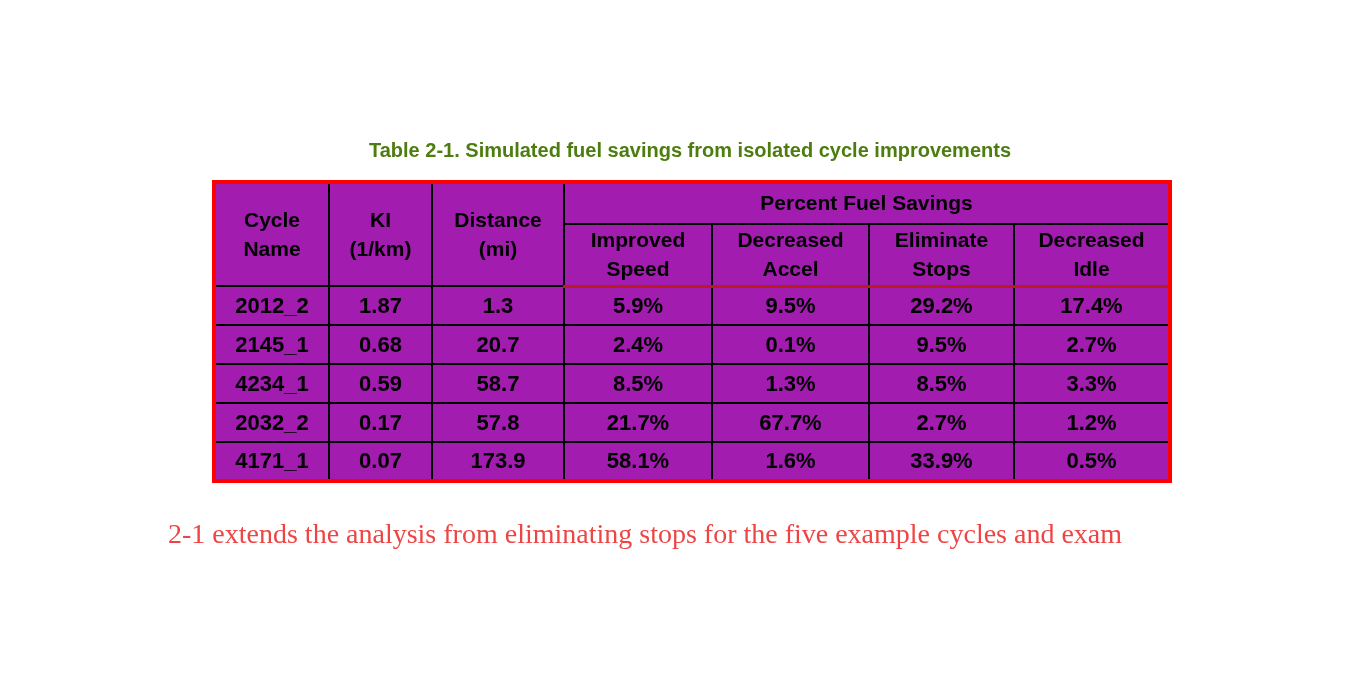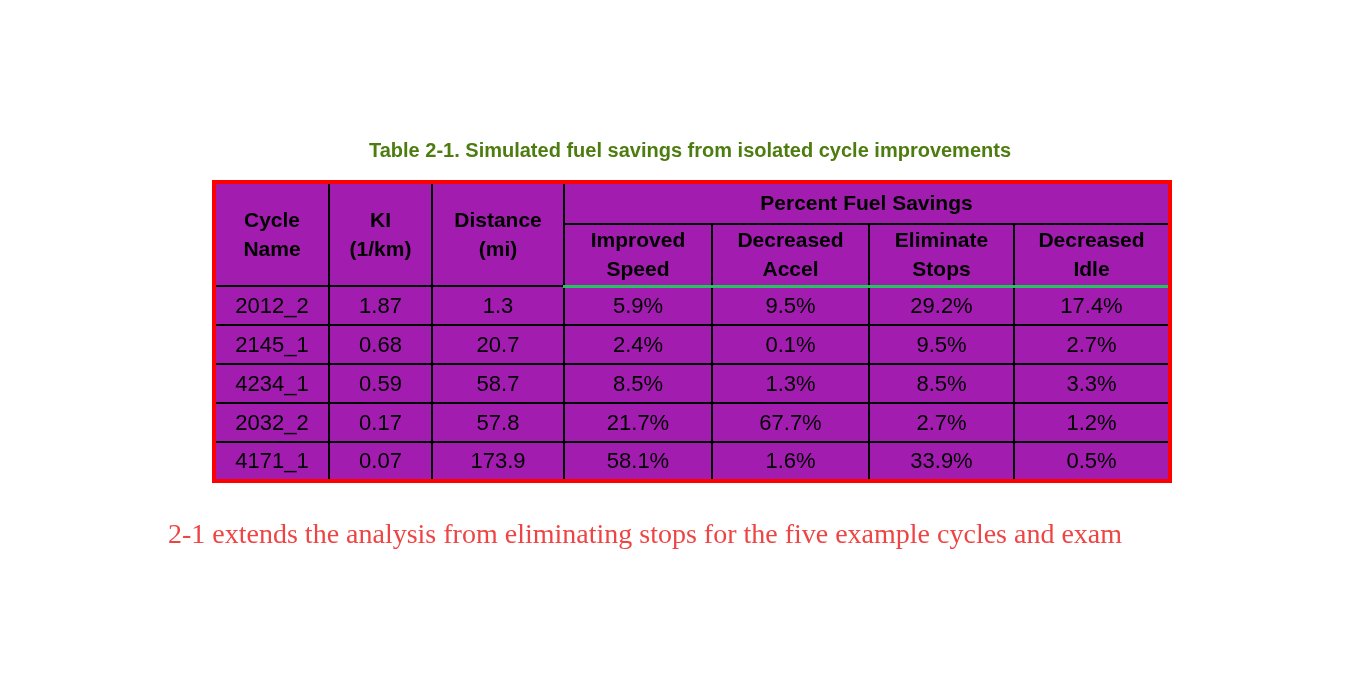--- a/index.html
+++ b/index.html
@@ -36,27 +36,27 @@
     font-family: "Liberation Sans", sans-serif;
     padding: 0 2px;
   }
   table.fuel-table th {
     font-weight: bold;
     font-size: 21px;
     white-space: pre-line;
     line-height: 1.35;
   }
   table.fuel-table td {
-    font-weight: normal;
+    font-weight: bold;
     font-size: 22px;
     margin-top: 6px;
   }
   tr.group-row { height: 42px; }
   tr.subhead-row { height: 62px; }
-  tr.subhead-row th, tr.subhead-row .spanhead { border-bottom: 3px solid #22c55e; text-align: center; }
+  tr.subhead-row th, tr.subhead-row .spanhead { border-bottom: 3px solid #b91c1c; text-align: center; }
   tr.data-row { height: 39px; }
   .body-text {
     position: absolute;
     left: 168px; top: 518px;
     width: 1180px;
     font-family: "Liberation Serif", serif;
     font-size: 28px;
     color: #ef4444;
     white-space: nowrap;
   }

